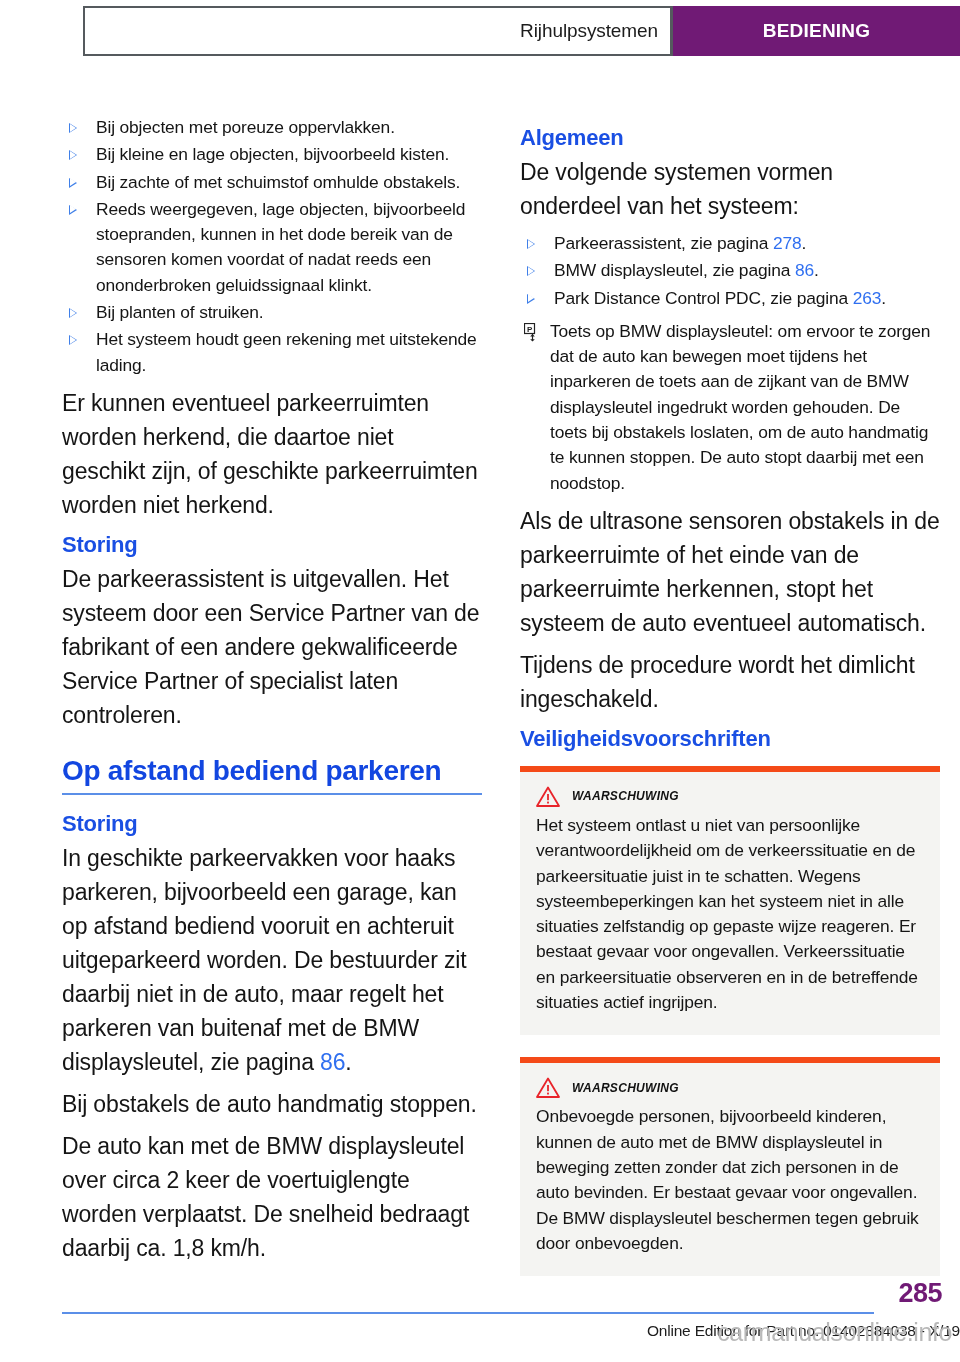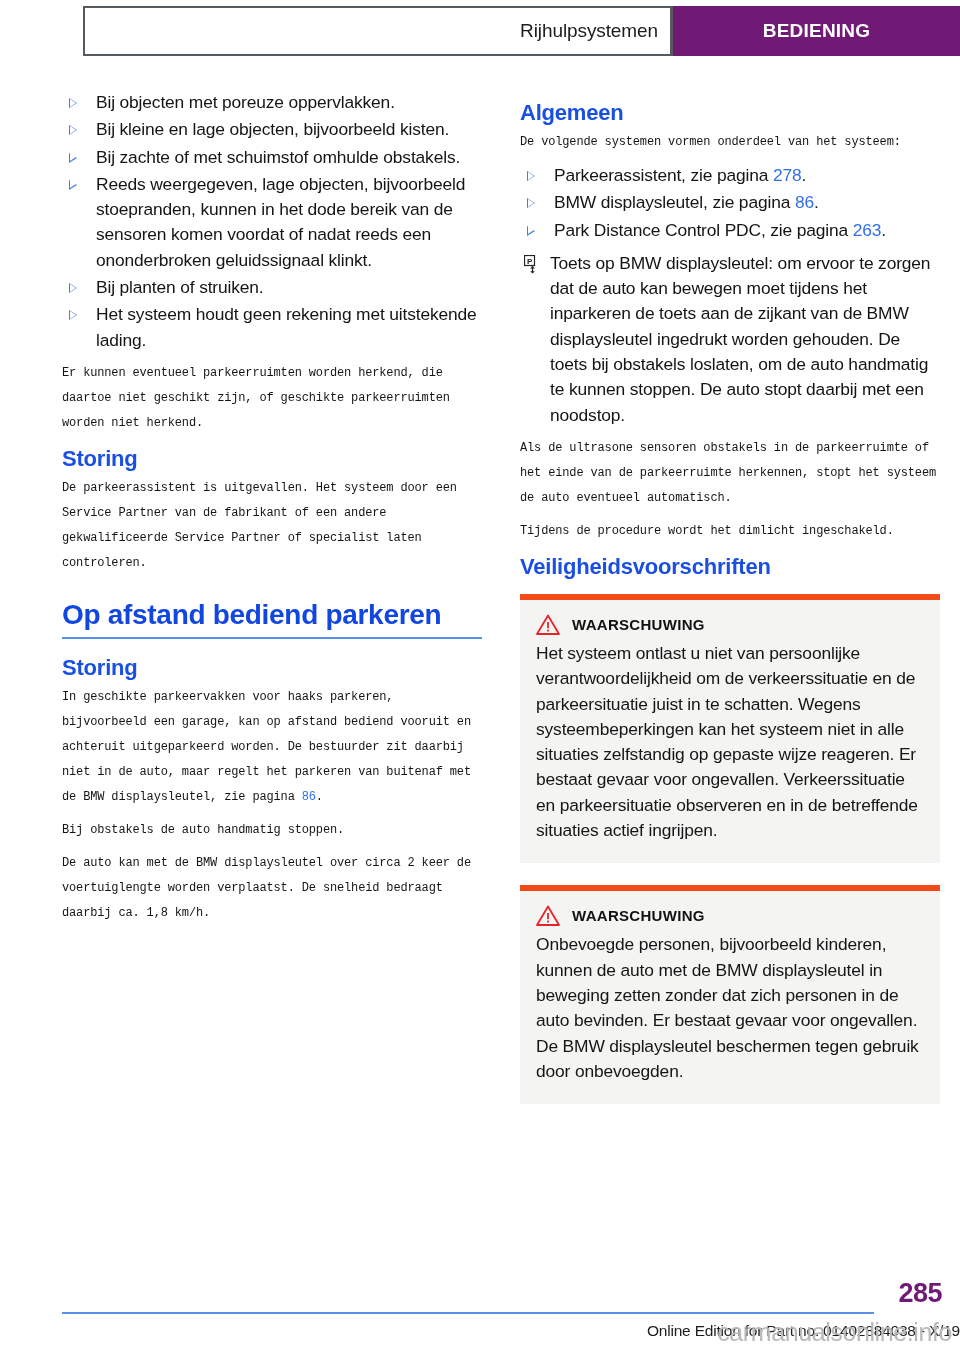--- a/index.html
+++ b/index.html
@@ -59,30 +59,30 @@
     top: 90px;
     left: 62px;
     width: 878px;
     height: 1180px;
     display: flex;
     gap: 38px;
   }
   .col {
     width: 420px;
     flex: 0 0 420px;
+    margin-top: 25px;
   }
 
   
   p.para {
     margin: 0 0 8px 0;
-    font-size: 12px;
-    line-height: 25px;
+    font-size: 23px;
+    line-height: 34px;
     letter-spacing: -0.15px;
     color: #151515;
-    font-family: Liberation Mono, monospace;
   }
   ul.bullets {
     list-style: none;
     margin: 0 0 8px 0;
     padding: 0;
   }
   ul.bullets li {
     position: relative;
     padding-left: 34px;
     margin: 0 0 2px 0;
@@ -163,24 +163,25 @@
     margin: 14px 0 22px 0;
     box-sizing: border-box;
   }
   .warn-head {
     display: flex;
     align-items: center;
     gap: 12px;
     margin-bottom: 6px;
   }
   .warn-head .wtitle {
-    font-size: 15px;
+    font-size: 12px;
     font-weight: bold;
     letter-spacing: 0.3px;
     color: #111111;
+    font-style: italic;
   }
   .warn-tri {
     width: 24px;
     height: 21px;
     flex: 0 0 24px;
   }
   .warnbox p {
     margin: 0;
     font-size: 17.4px;
     line-height: 25.3px;

